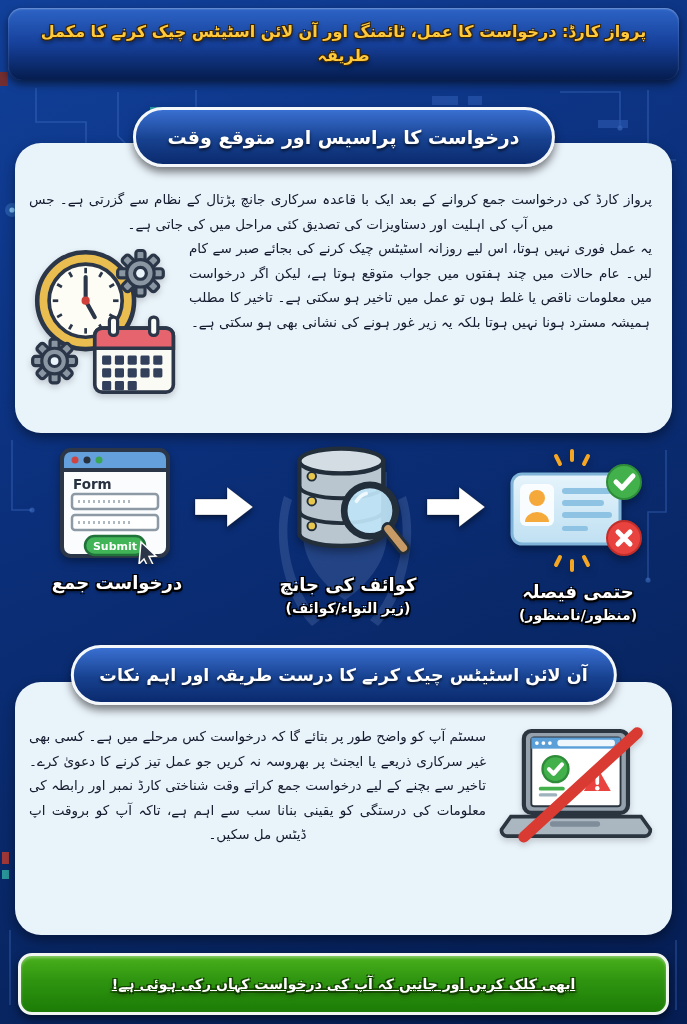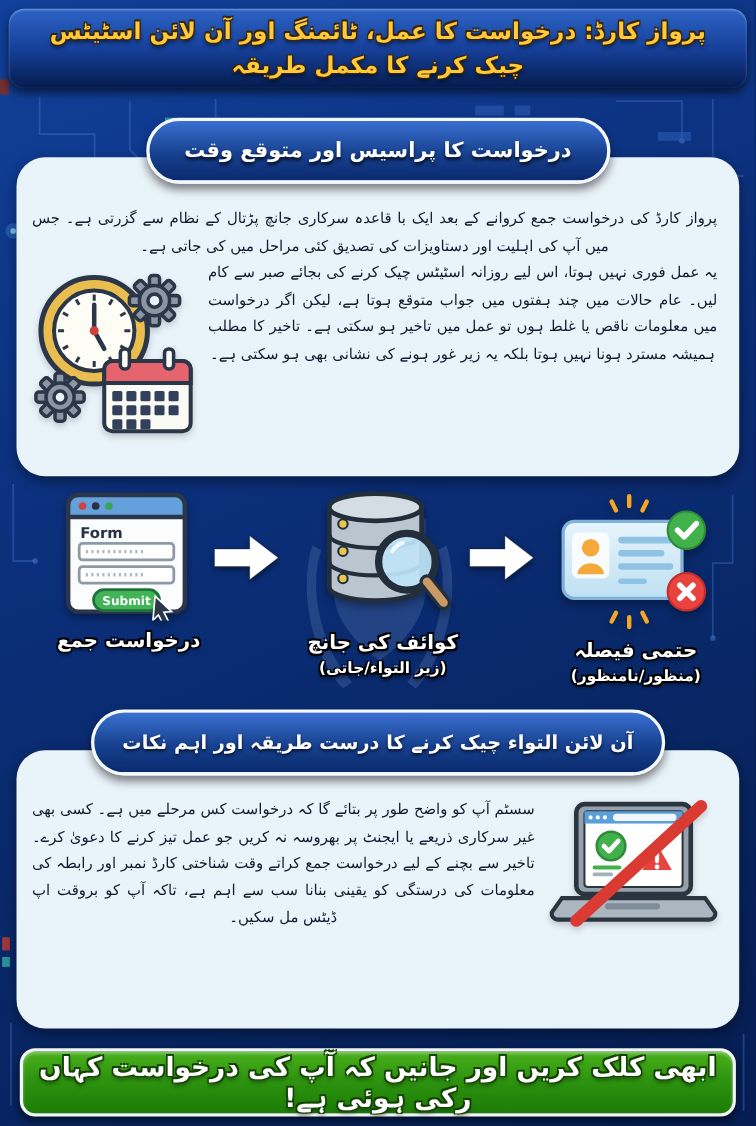--- a/index.html
+++ b/index.html
@@ -11,21 +11,21 @@
   .bg-circuit{position:absolute;inset:0;z-index:0;}
   
   .banner{
     position:absolute;top:8px;left:8px;right:8px;height:72px;z-index:3;
     border-radius:14px;
     background:linear-gradient(180deg,#2d64c6 0%,#16409a 50%,#051c4e 100%);
     box-shadow:0 4px 8px rgba(0,0,0,.55), inset 0 1px 2px rgba(255,255,255,.35);
     display:flex;align-items:center;justify-content:center;
   }
   .banner h1{
-    margin:0;padding:0 16px;font-size:21px;font-weight:bold;color:#ffc93c;
+    margin:0;padding:0 16px;font-size:16px;font-weight:bold;color:#ffc93c;
     direction:rtl;text-align:center;line-height:1.5;
     text-shadow:1px 1px 0 #3a2403,-1px 1px 0 #3a2403,1px -1px 0 #3a2403,-1px -1px 0 #3a2403,0 3px 4px rgba(0,0,0,.65);
   }
   
   .pill{
     position:absolute;left:50%;transform:translateX(-50%);z-index:5;
     background:linear-gradient(180deg,#3a70d2 0%,#17418f 55%,#0a2a6e 100%);
     border:3px solid #f4f8fb;border-radius:36px;
     color:#fff;font-weight:bold;direction:rtl;white-space:nowrap;
     display:flex;align-items:center;box-shadow:0 5px 9px rgba(0,0,0,.5);
@@ -65,22 +65,23 @@
   .arrow1{left:194px;} .arrow2{left:426px;}
   
   .cta{
     position:absolute;top:953px;left:18px;right:18px;height:62px;z-index:3;
     border-radius:14px;border:3px solid #f2f6f1;cursor:pointer;
     background:linear-gradient(180deg,#49b01b 0%,#2e9410 45%,#1c7c06 100%);
     box-shadow:0 4px 9px rgba(0,0,0,.55), inset 0 2px 3px rgba(255,255,255,.35);
     display:flex;align-items:center;justify-content:center;box-sizing:border-box;
   }
   .cta span{
-    color:#fff;font-weight:bold;font-size:24px;direction:rtl;text-align:center;padding:0 8px;
+    color:#fff;font-weight:bold;font-size:14px;direction:rtl;text-align:center;padding:0 8px;
     text-shadow:1.5px 1.5px 0 #144202,-1.5px 1.5px 0 #144202,1.5px -1.5px 0 #144202,-1.5px -1.5px 0 #144202,0 3px 4px rgba(0,0,0,.5);
+    text-decoration:underline;
   }
 </style>
 </head>
 <body>
 
 <div class="poster">
 
   <svg class="bg-circuit" width="687" height="1024" viewBox="0 0 687 1024">
     <g stroke="#4a7ad0" stroke-width="1.6" fill="none" opacity="0.38">
       <path d="M36,88 V122 H86 V152"></path>
@@ -247,21 +248,21 @@
         <path d="M14,72 a44,13 0 0 0 88,0" fill="none" stroke="#232e3b" stroke-width="4"></path>
         <circle cx="27" cy="36" r="4.5" fill="#e7c84c" stroke="#232e3b" stroke-width="2"></circle>
         <circle cx="27" cy="62" r="4.5" fill="#e7c84c" stroke="#232e3b" stroke-width="2"></circle>
         <circle cx="27" cy="88" r="4.5" fill="#e7c84c" stroke="#232e3b" stroke-width="2"></circle>
         <circle cx="88" cy="72" r="27" fill="rgba(190,228,246,0.93)" stroke="#232e3b" stroke-width="7"></circle>
         <path d="M74,62 a18,18 0 0 1 10,-8" fill="none" stroke="#eef8fd" stroke-width="4" stroke-linecap="round"></path>
         <line x1="107" y1="91" x2="123" y2="111" stroke="#232e3b" stroke-width="14" stroke-linecap="round"></line>
         <line x1="107" y1="91" x2="123" y2="111" stroke="#c89b66" stroke-width="8" stroke-linecap="round"></line>
       </svg>
       <div class="step-label">کوائف کی جانچ</div>
-      <div class="step-label step-sub">(زیر التواء/جاتی)</div>
+      <div class="step-label step-sub">(زیر التواء/کوائف)</div>
     </div>
 
     <div class="flow-arrow arrow2">
       <svg width="62" height="46" viewBox="0 0 60 46">
         <polygon points="0,15 32,15 32,3 58,23 32,43 32,31 0,31" fill="#ffffff" stroke="rgba(0,0,0,0.25)" stroke-width="1"></polygon>
       </svg>
     </div>
 
     <div class="step step3">
       <svg width="140" height="125" viewBox="0 0 140 125">
@@ -293,21 +294,21 @@
         <path d="M108,34 l6,6 11,-12" fill="none" stroke="#ffffff" stroke-width="5" stroke-linecap="round" stroke-linejoin="round"></path>
         <circle cx="116" cy="90" r="17" fill="#e8433e" stroke="#c22f2b" stroke-width="2"></circle>
         <path d="M110,84 l12,12 M122,84 l-12,12" stroke="#ffffff" stroke-width="5" stroke-linecap="round"></path>
       </svg>
       <div class="step-label">حتمی فیصلہ</div>
       <div class="step-label step-sub">(منظور/نامنظور)</div>
     </div>
   </div>
 
   <div class="pill pill2">
-    <span>آن لائن التواء چیک کرنے کا درست طریقہ اور اہم نکات</span>
+    <span>آن لائن اسٹیٹس چیک کرنے کا درست طریقہ اور اہم نکات</span>
   </div>
 
   <section class="card card2">
     <div>
       <span class="laptop-float">
         <svg viewBox="0 0 170 150">
           <rect x="30" y="4" width="112" height="88" rx="8" fill="#95a1ad" stroke="#2b3540" stroke-width="4.5"></rect>
           <rect x="38" y="11" width="96" height="74" rx="3" fill="#ffffff" stroke="#2b3540" stroke-width="2"></rect>
           <rect x="38" y="11" width="96" height="12" fill="#5b9fd9"></rect>
           <circle cx="44" cy="17" r="2" fill="#ffffff"></circle>

